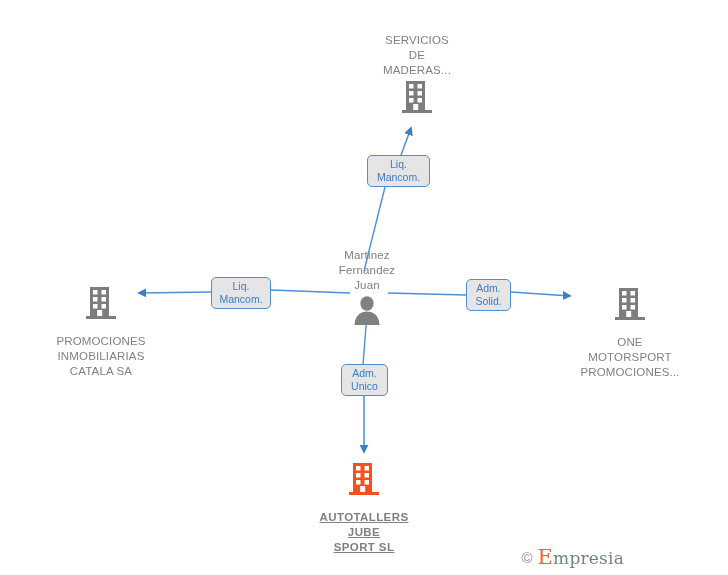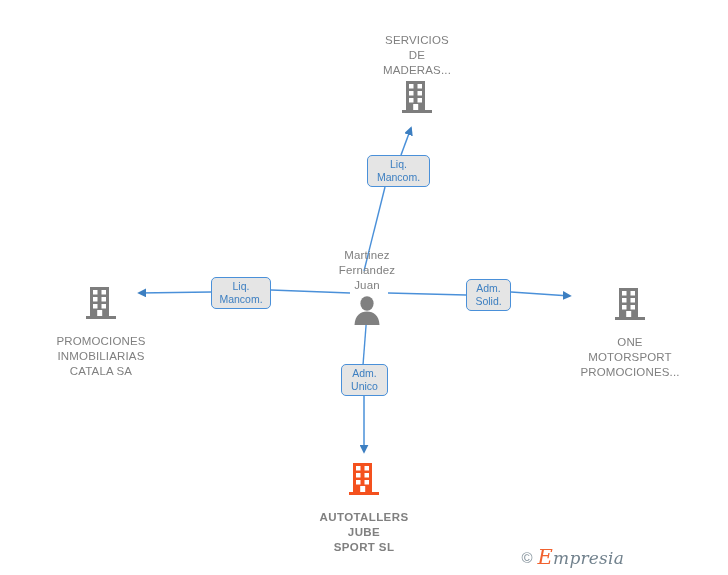--- a/index.html
+++ b/index.html
@@ -48,20 +48,21 @@
   }
   .node-label.above {
     margin-bottom: 2px;
   }
   .node-label.below {
     margin-top: 14px;
   }
   .node-label.bold {
     font-weight: bold;
     letter-spacing: 0.4px;
+    text-decoration: underline;
   }
   .icon-wrap {
     display: block;
     line-height: 0;
   }
 
   
   .relation {
     position: absolute;
     box-sizing: border-box;
@@ -90,21 +91,20 @@
     gap: 5px;
     opacity: 0.95;
   }
   #watermark .copy {
     color: #7d8c96;
     font-size: 15px;
     line-height: 1;
   }
   #watermark .brand {
     font-family: "DejaVu Serif", serif;
-    font-style: italic;
     font-size: 17px;
     line-height: 1;
     color: #6a7b87;
     letter-spacing: 0.2px;
     text-align: center;
   }
   #watermark .brand .cap {
     color: #f15a24;
     font-size: 21px;
   }

